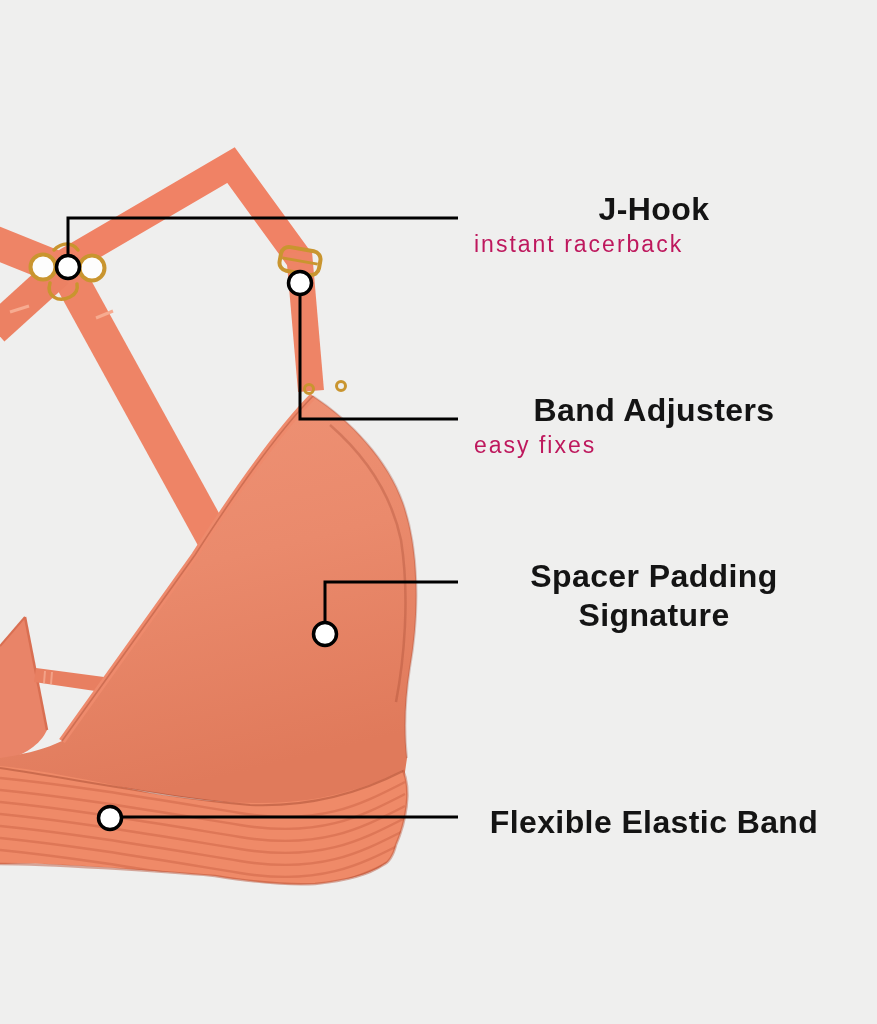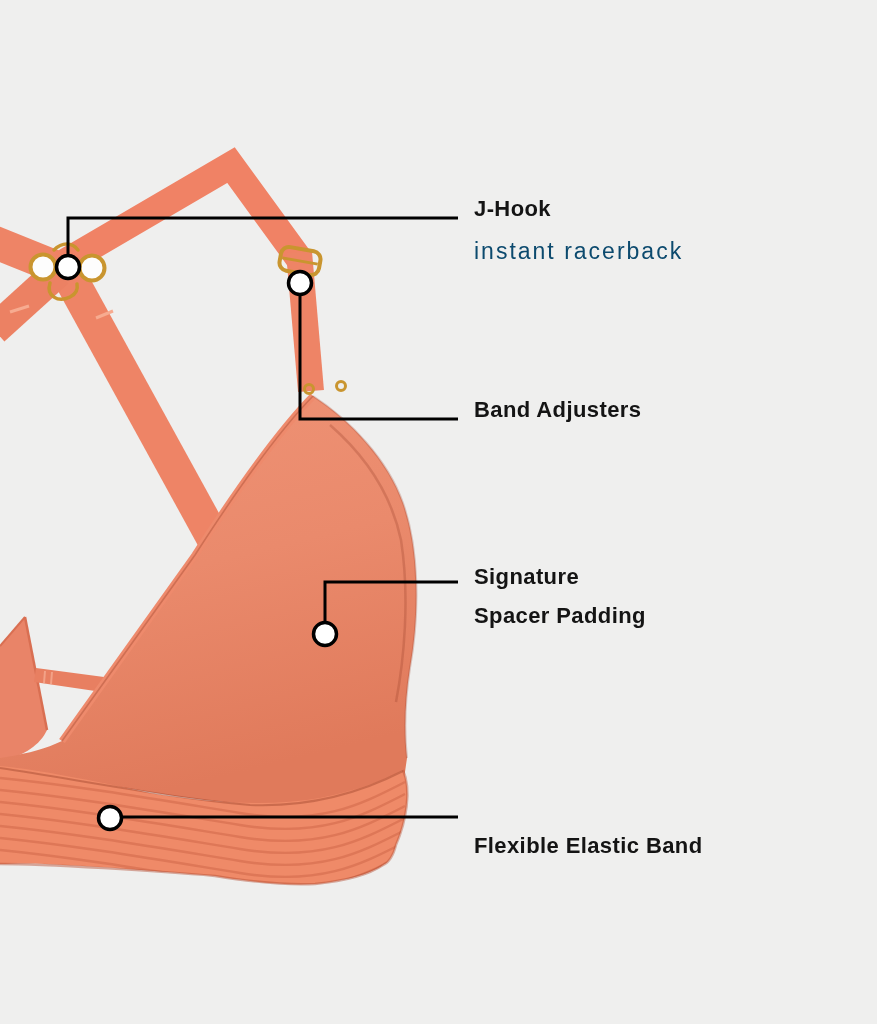--- a/index.html
+++ b/index.html
@@ -7,32 +7,32 @@
     width:877px;height:1024px;
     background:#efefee;
     font-family:"Liberation Sans","DejaVu Sans",sans-serif;
     overflow:hidden;
   }
   .stage{position:relative;width:877px;height:1024px;background:#efefee;}
   svg.scene{position:absolute;left:0;top:0;width:877px;height:1024px;display:block;}
 
   .callout{position:absolute;left:474px;width:360px;}
   .callout .t{
-    font-size:22px;font-weight:700;line-height:34px;
-    letter-spacing:.4px;color:#141414;
+    font-size:32px;font-weight:700;line-height:34px;
+    letter-spacing:.4px;color:#141414;text-align:center;
   }
   .callout.c3 .t{line-height:39px;}
   .callout .s{
     font-size:23px;font-weight:400;line-height:30px;
-    letter-spacing:2px;color:#0c4a6e;margin-top:10px;
+    letter-spacing:2px;color:#be185d;margin-top:3px;
   }
   .c1{top:192px}
   .c2{top:393px}
   .c3{top:557px}
-  .c4{top:829px}
+  .c4{top:805px}
 </style>
 </head>
 <body>
 
 <div class="stage">
 
   <svg class="scene" viewBox="0 0 877 1024">
     <defs>
       <linearGradient id="cupGrad" x1="0" y1="0" x2="0.25" y2="1">
         <stop offset="0" stop-color="#ef9376"></stop>
@@ -135,24 +135,25 @@
     </g>
   </svg>
 
   <div class="callout c1">
     <div class="t">J-Hook</div>
     <div class="s">instant racerback</div>
   </div>
 
   <div class="callout c2">
     <div class="t">Band Adjusters</div>
+    <div class="s">easy fixes</div>
   </div>
 
   <div class="callout c3">
+    <div class="t">Spacer Padding</div>
     <div class="t">Signature</div>
-    <div class="t">Spacer Padding</div>
   </div>
 
   <div class="callout c4">
     <div class="t">Flexible Elastic Band</div>
   </div>
 
 </div>
 
 </body></html>

